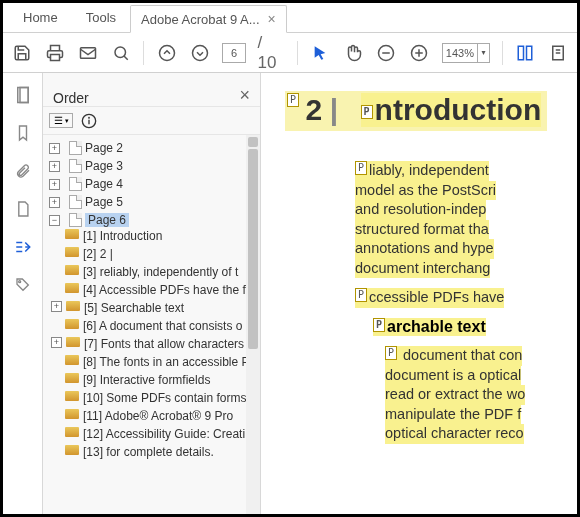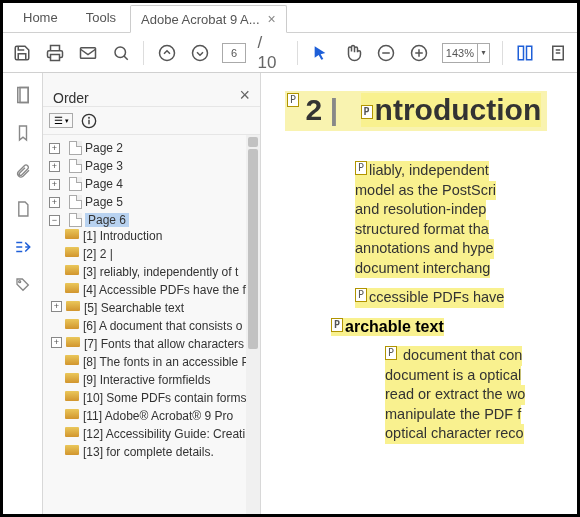--- a/index.html
+++ b/index.html
@@ -329,21 +329,21 @@
         <span class="hl-line">structured format tha</span><br>
         <span class="hl-line">annotations and hype</span><br>
         <span class="hl-line">document interchang</span>
       </div>
     </div>
 
     <div class="block" style="margin-left:70px">
       <div class="doc-p"><span class="hl-line"><span class="p-tag">P</span><span>ccessible PDFs have</span></span></div>
     </div>
 
-    <div class="block" style="margin-left:46px">
+    <div class="block" style="margin-left:88px">
       <span class="doc-sub hl-line"><span class="p-tag">P</span><span>archable text</span></span>
     </div>
 
     <div class="block" style="margin-left:100px">
       <div class="doc-p">
         <span class="hl-line"><span class="p-tag">P</span><span> document that con</span></span><br>
         <span class="hl-line">document is a optical</span><br>
         <span class="hl-line">read or extract the wo</span><br>
         <span class="hl-line">manipulate the PDF f</span><br>
         <span class="hl-line">optical character reco</span>

